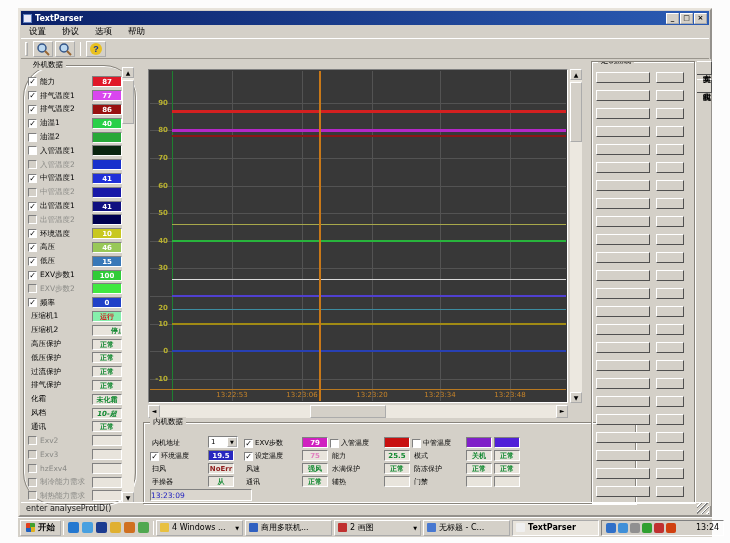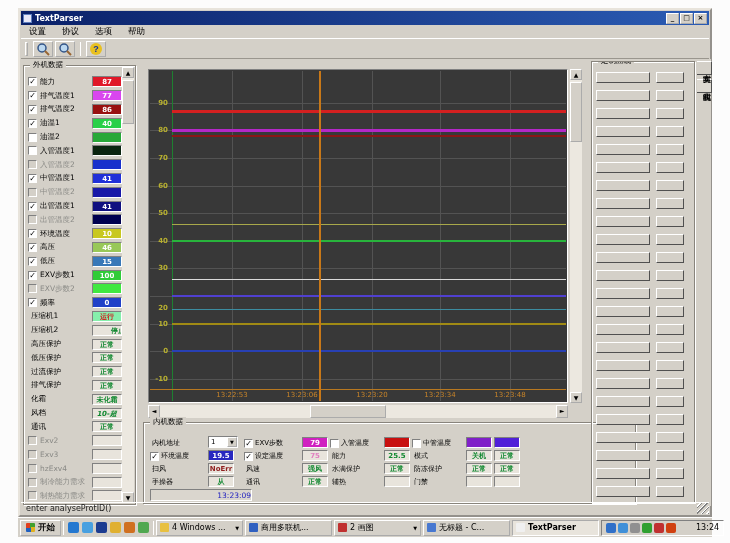--- a/index.html
+++ b/index.html
@@ -34,21 +34,21 @@
   .grip{margin-left:auto;width:12px;height:11px;
         background:repeating-linear-gradient(135deg,transparent 0 2px,#ffffff 2px 3px,#808080 3px 4px);}
 
   
   .client{position:absolute;left:1px;top:49px;width:690px;height:447px;background:#d4d0c8;}
   .groupbox{position:absolute;border:1px solid #88847c;box-shadow:inset 1px 1px 0 #fff,1px 1px 0 #fff;}
   .group-label{position:absolute;top:-6px;left:6px;background:#d4d0c8;font-size:7.5px;padding:0 3px;
                white-space:nowrap;}
 
   
-  .sidebar{left:2px;top:6px;width:113px;height:440px;}
+  .sidebar{left:2px;top:6px;width:113px;height:440px;border-radius:32px;}
   .sb-rows{position:absolute;left:2px;top:9px;right:13px;bottom:2px;overflow:hidden;}
   .sb-row{height:13.8px;display:flex;align-items:center;padding-left:2px;}
   .cbx{width:9px;height:9px;flex:none;background:#fff;border:1px solid;border-color:#808080 #fff #fff #808080;
        font-size:8px;line-height:7px;text-align:center;color:#000;}
   .cbx.dis{background:#d4d0c8;color:#70706c;}
   .sb-label{font-size:7.5px;margin-left:3px;flex:1;white-space:nowrap;overflow:hidden;color:#000;}
   .sb-label.dim{color:#8a8a86;}
   .badge{width:30px;height:11px;flex:none;font-size:7px;font-weight:bold;text-align:center;
          line-height:10px;background:#e8e4dc;color:#108830;border:1px solid;
          border-color:#808080 #fff #fff #808080;overflow:hidden;white-space:nowrap;}
@@ -90,21 +90,21 @@
   .ibadge{width:26px;height:11px;font-size:7px;font-weight:bold;text-align:center;line-height:10px;
           background:#e8e4dc;color:#108830;border:1px solid;border-color:#808080 #fff #fff #808080;
           overflow:hidden;}
   .dropdown{width:30px;height:12px;background:#fff;border:1px solid;border-color:#808080 #fff #fff #808080;
             display:flex;align-items:center;font-size:7px;}
   .dd-val{flex:1;padding-left:2px;color:#000;}
   .dd-arrow{width:10px;height:10px;background:#d4d0c8;border:1px outset #fff;font-size:5px;
             line-height:9px;text-align:center;color:#000;}
   .tstamp{position:absolute;left:6px;top:66px;width:102px;height:12px;background:#dad6ce;
           border:1px solid;border-color:#808080 #fff #fff #808080;color:#2020c0;font-size:7.5px;
-          text-align:right;line-height:11px;}
+          text-align:left;line-height:11px;}
 
   
   .curves{left:570px;top:2px;width:104px;height:442px;overflow:hidden;}
   .cv-rows{position:absolute;left:4px;top:10px;}
   .cv-row{display:flex;gap:6px;margin-bottom:7px;}
   .cv-wide{width:54px;height:11px;background:#d4d0c8;border:1px solid;border-color:#fff #505050 #505050 #fff;}
   .cv-narrow{width:28px;height:11px;background:#d4d0c8;border:1px solid;border-color:#fff #505050 #505050 #fff;}
 
   
   .side-tabs{position:absolute;left:676px;top:2px;width:15px;}

